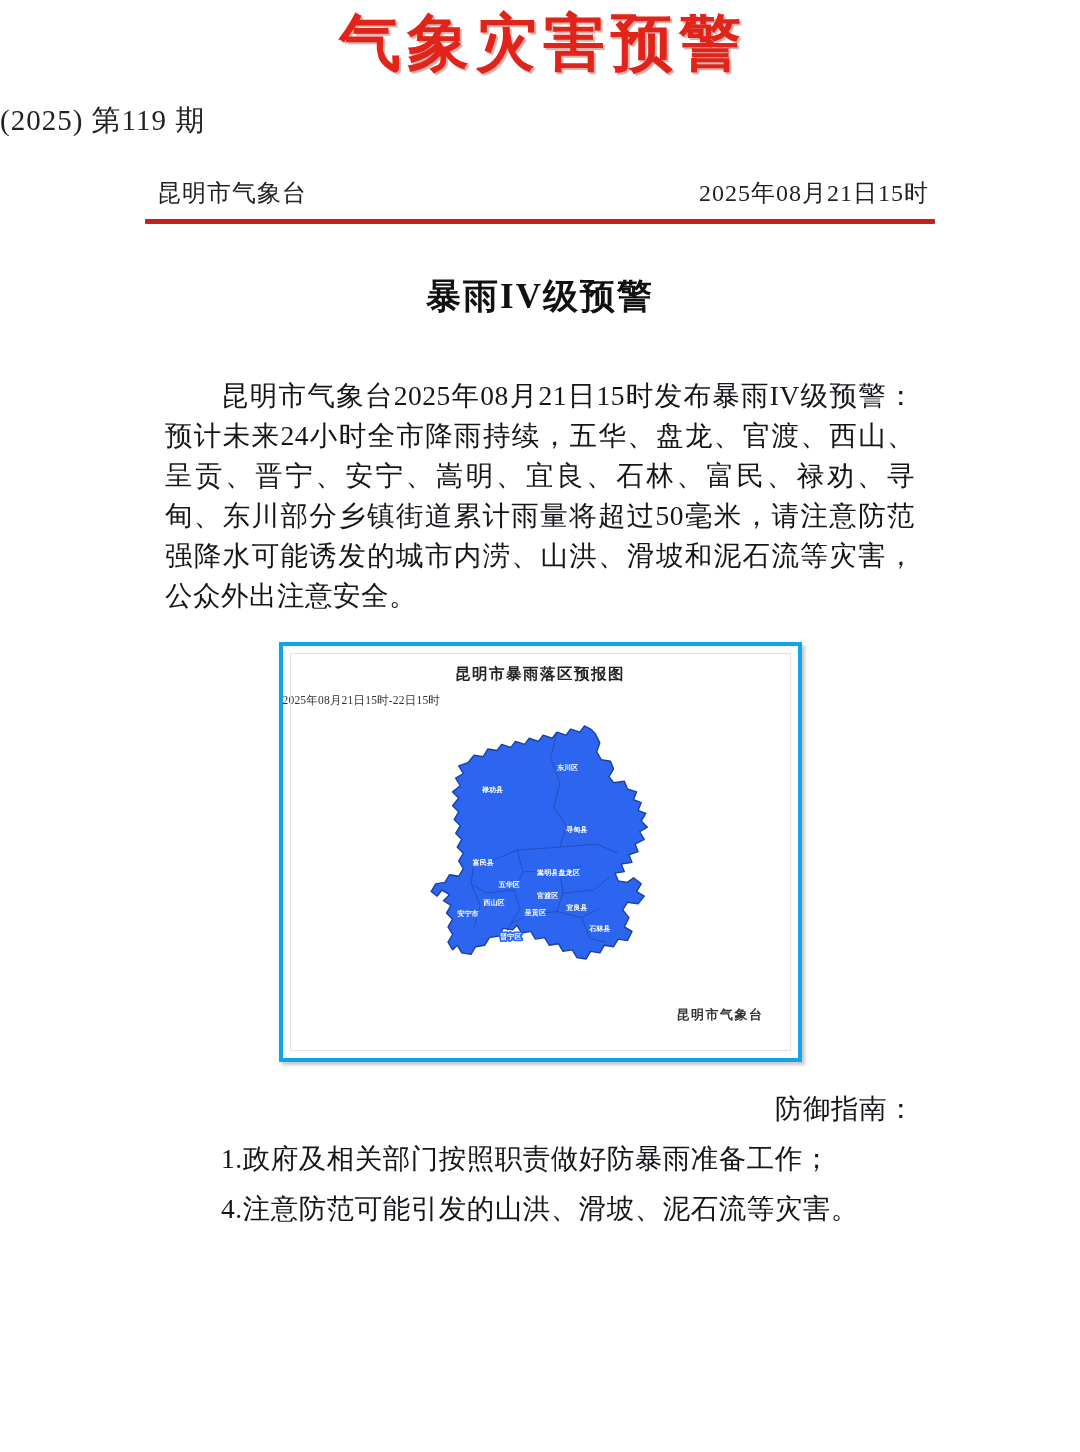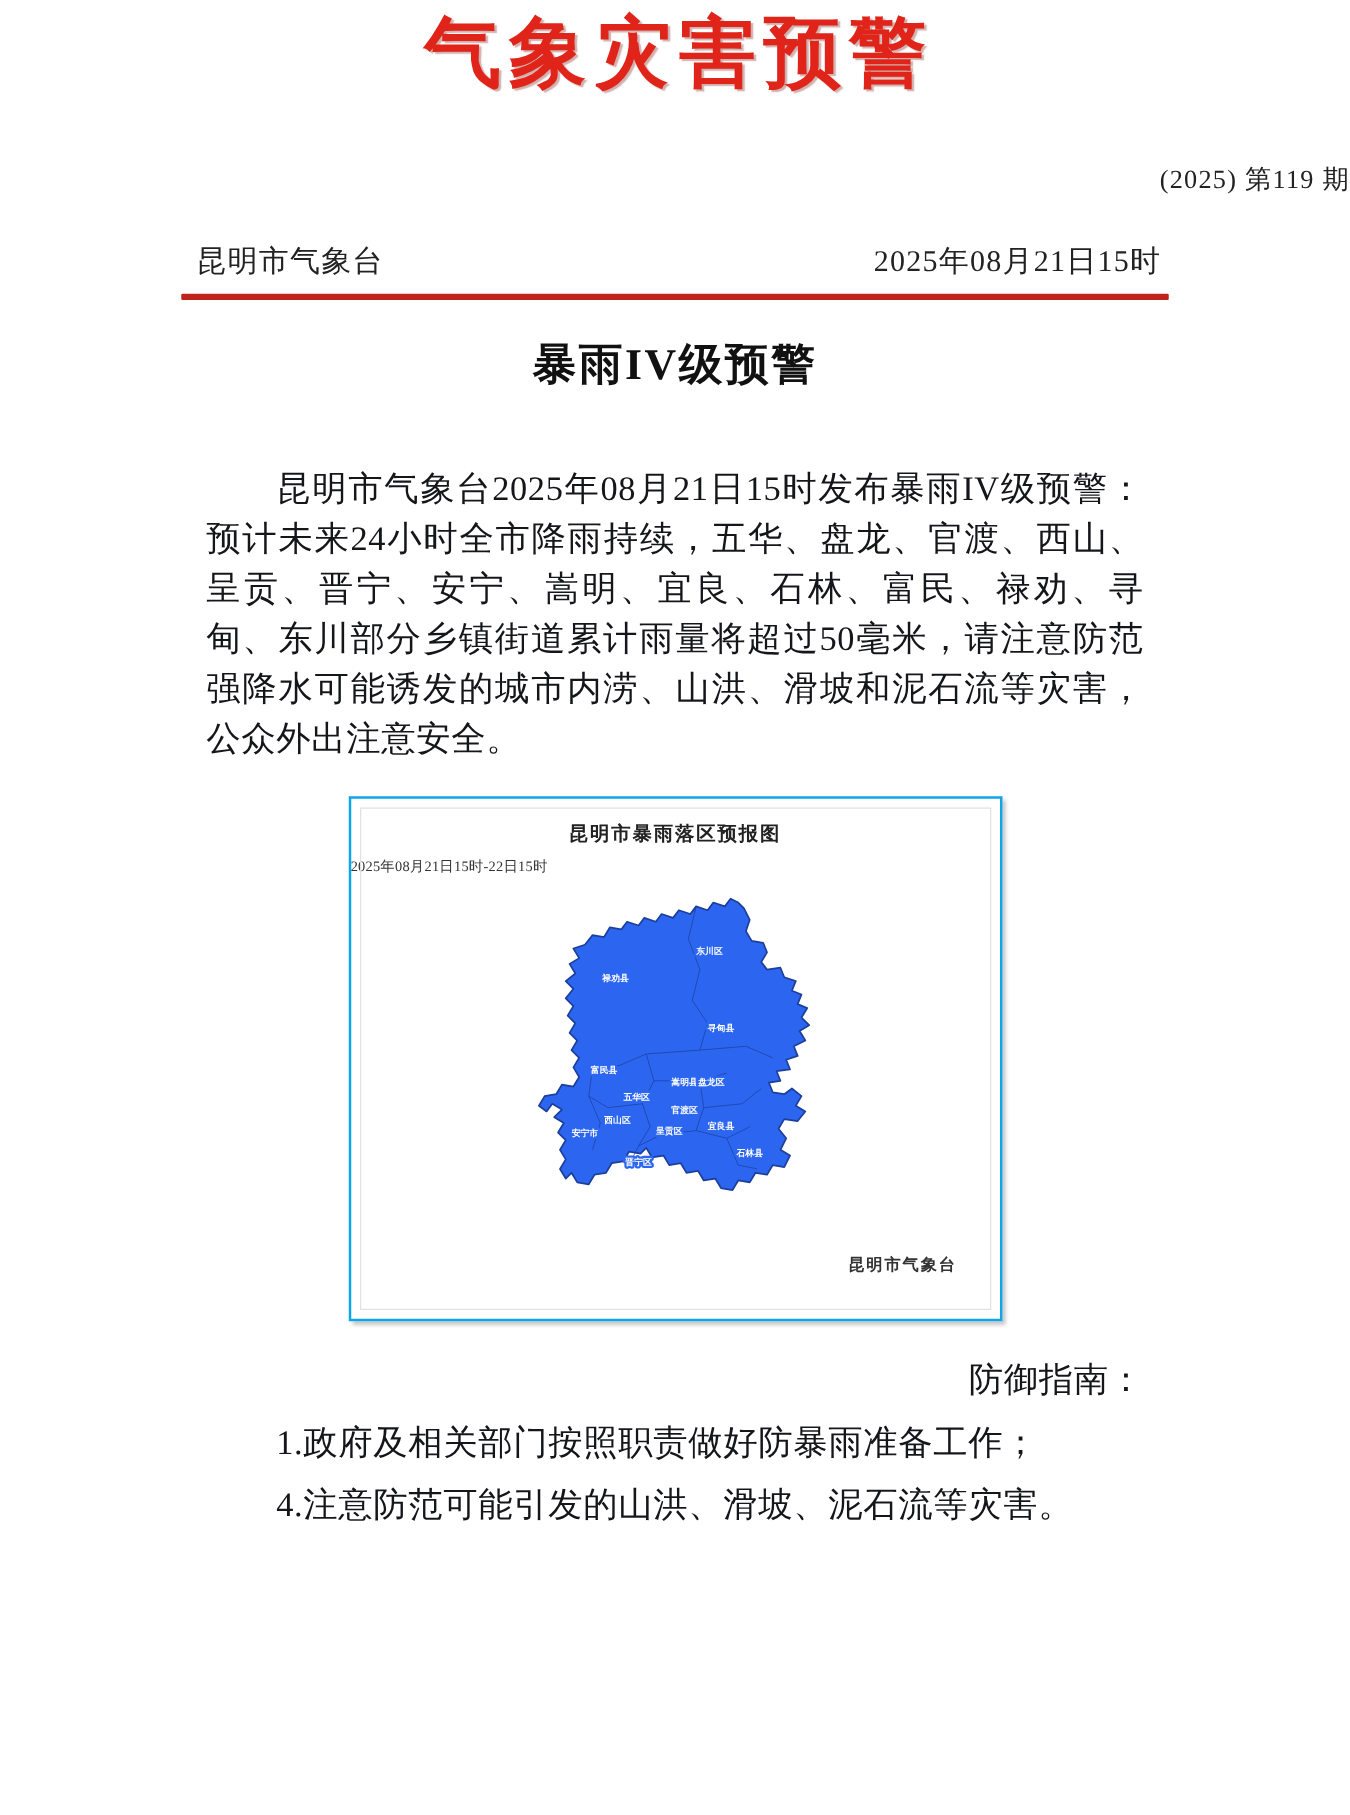--- a/index.html
+++ b/index.html
@@ -34,24 +34,24 @@
     font-weight: 700;
     color: #e0241a;
     letter-spacing: 6px;
     line-height: 1.15;
     text-shadow: 2px 2px 1px rgba(120, 30, 20, 0.35);
     margin: 0;
     padding: 0 0 0 6px;
   }
 
   .issue-line {
-    text-align: right;
-    font-size: 21px;
+    text-align: left;
+    font-size: 29px;
     letter-spacing: 1px;
-    margin-top: 50px;
+    margin-top: 22px;
     color: #222;
   }
 
   
   .meta-row {
     display: flex;
     justify-content: space-between;
     align-items: flex-end;
     margin: 36px auto 0 auto;
     width: 790px;
@@ -69,21 +69,21 @@
     margin: 10px auto 0 auto;
     border-radius: 1px;
   }
 
   
   .warn-title {
     text-align: center;
     font-size: 35px;
     font-weight: 700;
     letter-spacing: 2px;
-    margin-top: 28px;
+    margin-top: 49px;
     color: #111;
   }
 
   
   .body-text {
     width: 750px;
     margin: 56px auto 0 auto;
     font-size: 27.5px;
     line-height: 40px;
     text-align: justify;
@@ -91,21 +91,21 @@
     text-indent: 56px;
     color: #15161a;
     letter-spacing: 0.5px;
   }
 
   
   .map-figure {
     width: 523px;
     height: 420px;
     margin: 26px auto 0 auto;
-    border: 2px solid #0ea5e9;
+    border: 4px solid #0ea5e9;
     box-shadow: 3px 3px 3px rgba(0,0,0,0.22);
     background: #fff;
     position: relative;
     box-sizing: border-box;
   }
   .map-inner {
     position: absolute;
     inset: 7px;
     border: 1px solid #e2e2e2;
     box-sizing: border-box;

